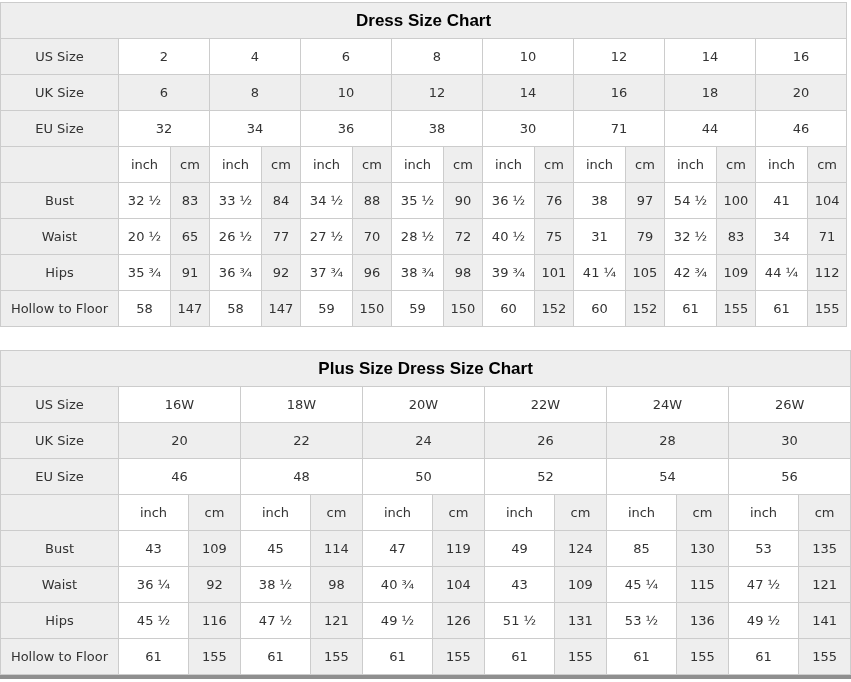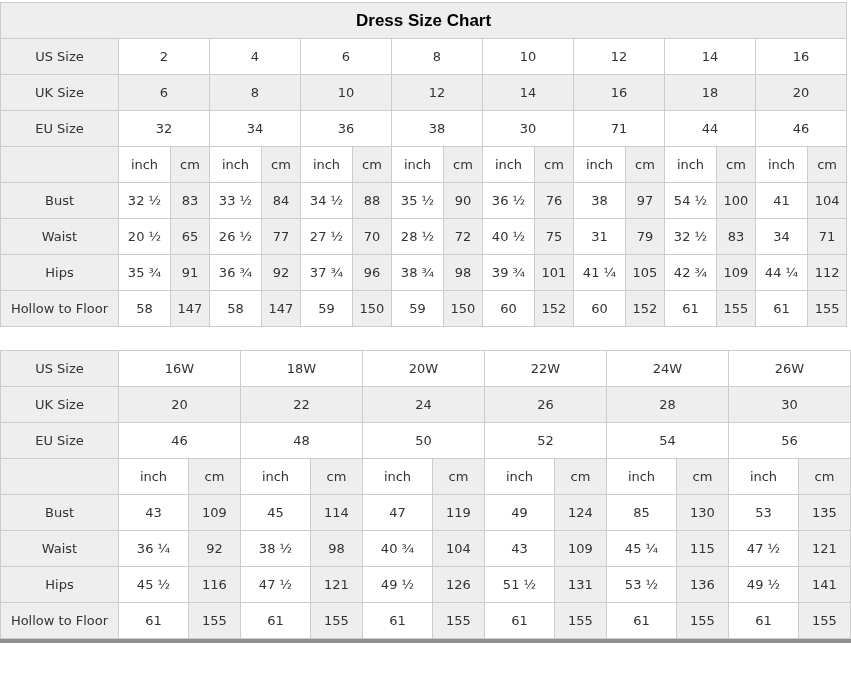--- a/index.html
+++ b/index.html
@@ -215,20 +215,23 @@
     <col style="width:70px">
       <col style="width:52px">
     <col style="width:70px">
       <col style="width:52px">
     <col style="width:70px">
       <col style="width:52px">
     <col style="width:70px">
       <col style="width:52px">
   </colgroup>
   <tbody>
+      <tr>
+    <td colspan="13" class="title-cell">Plus Size Dress Size Chart</td>
+  </tr>
   <tr>
     <td class="label-cell">US Size</td>
     <td colspan="2">16W</td>
     <td colspan="2">18W</td>
     <td colspan="2">20W</td>
     <td colspan="2">22W</td>
     <td colspan="2">24W</td>
     <td colspan="2">26W</td>
   </tr>
   <tr>

